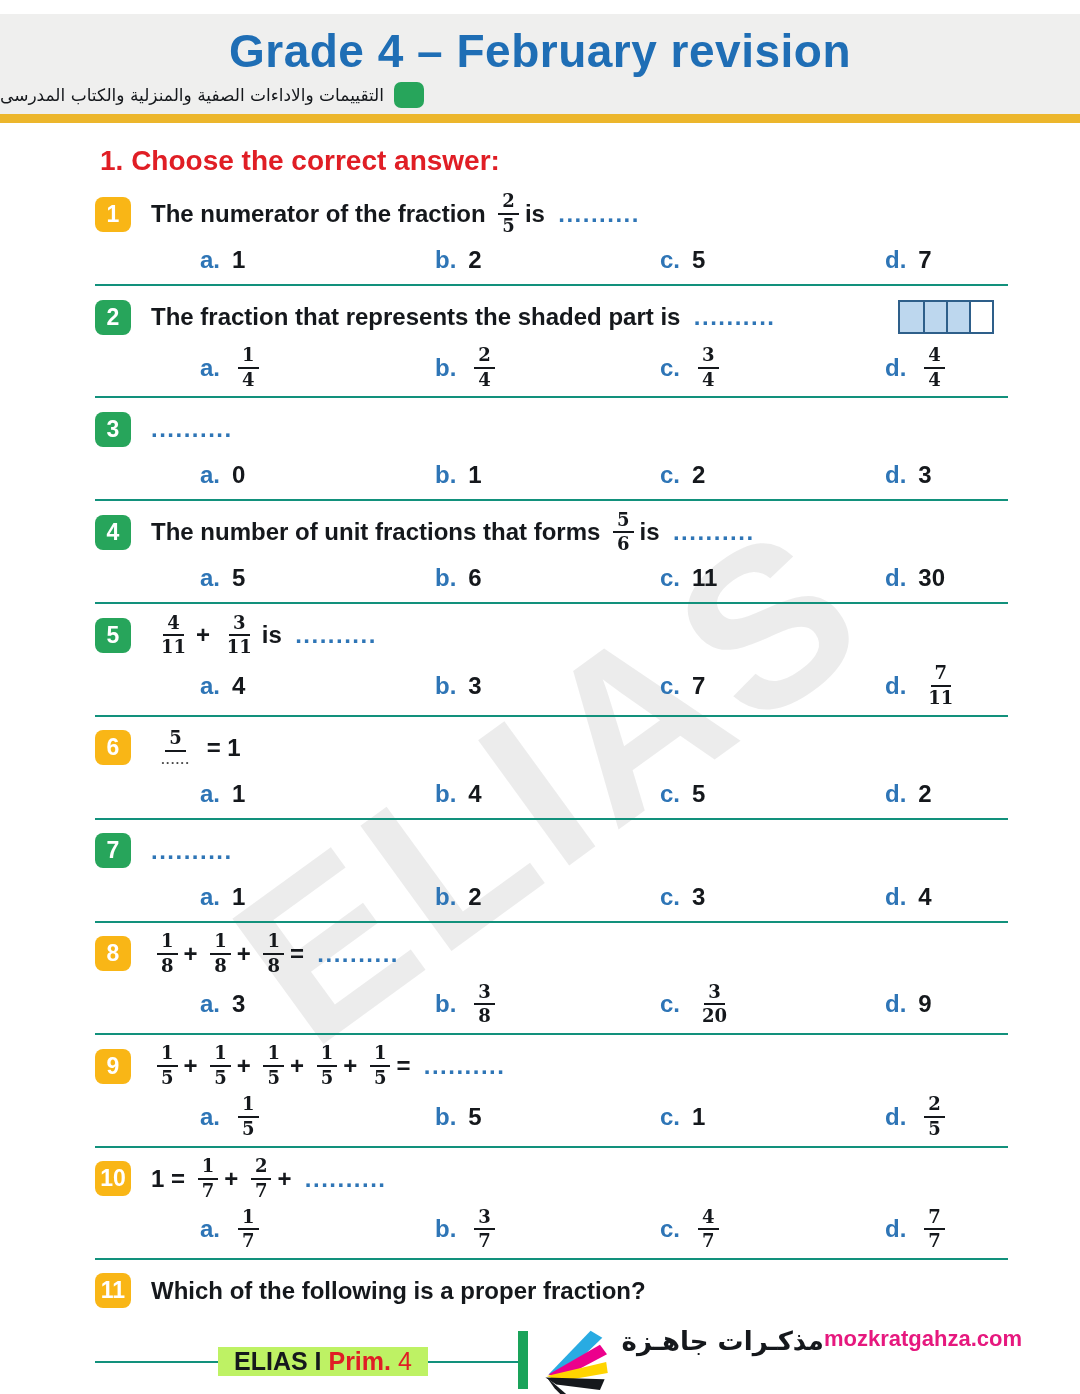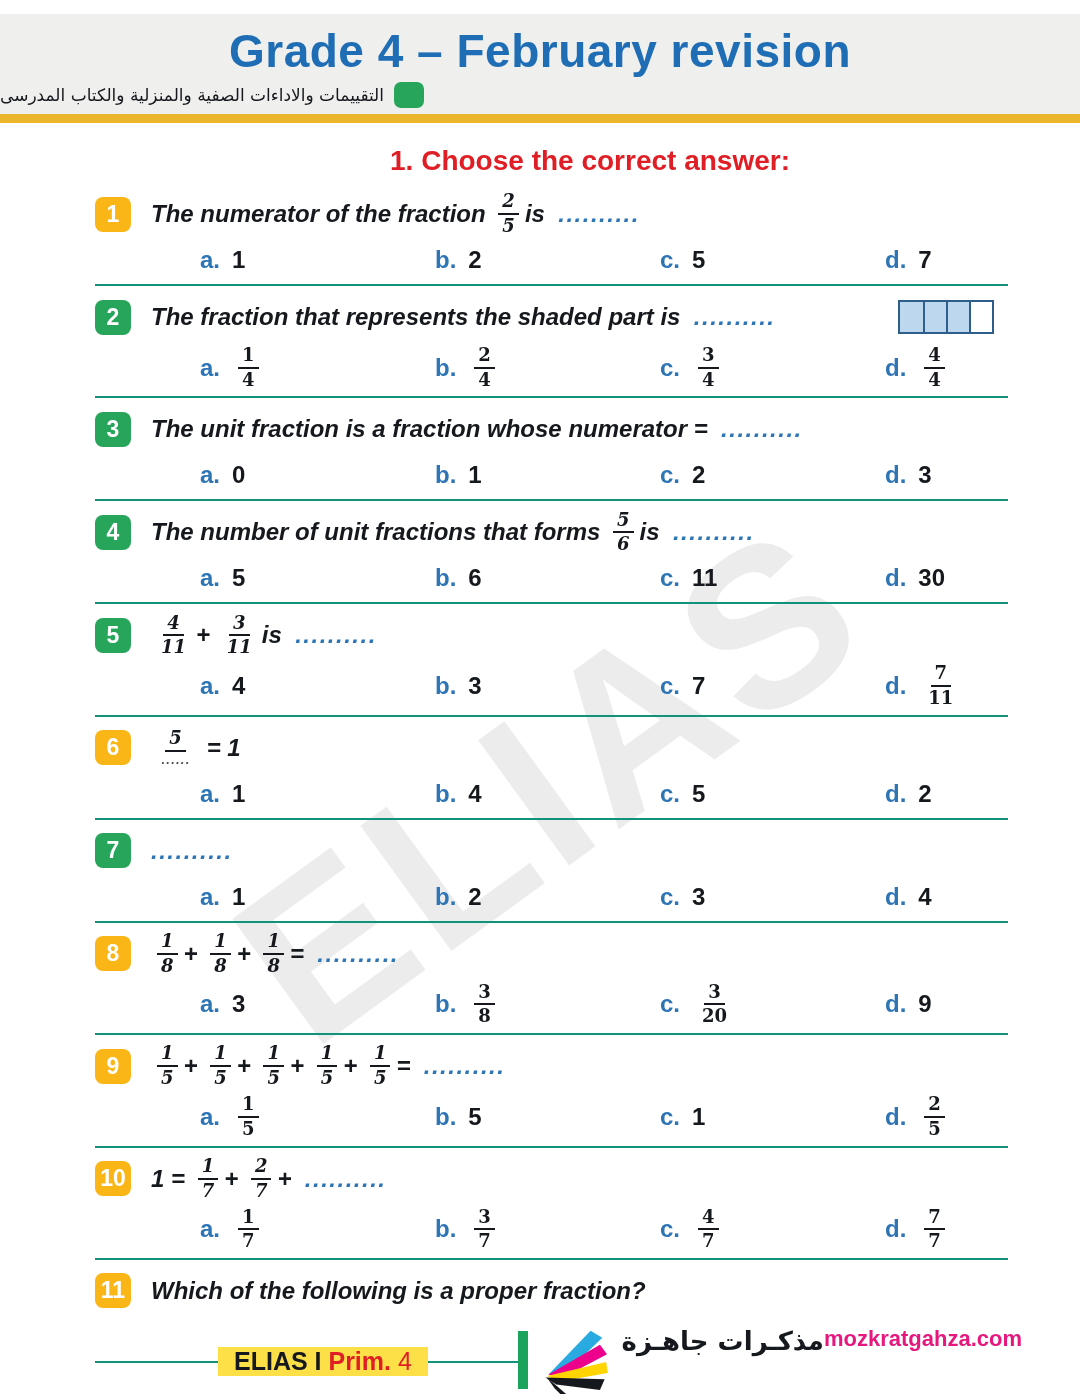--- a/index.html
+++ b/index.html
@@ -16,30 +16,30 @@
   .sw-green { background:var(--badge_green); }
   .sw-yellow { background:var(--badge_yellow); }
   .yellow-bar { height:9px; background:var(--bar_yellow); position:relative; z-index:2; }
 
   
   .watermark { position:absolute; top:640px; left:140px; width:820px; z-index:1;
     transform:rotate(-36deg); transform-origin:center; text-align:center;
     font-size:225px; font-weight:bold; color:rgba(120,120,120,0.14); letter-spacing:8px; }
 
   
-  .main { position:relative; z-index:2;text-align:center; }
+  .main { position:relative; z-index:2; }
   .section-heading { color:var(--heading_red); font-size:28px; font-weight:bold; margin:22px 0 6px 100px; }
   .questions { padding:0 72px 0 95px; }
   .question { border-bottom:2px solid var(--divider_teal); padding:7px 0 4px; }
   .q-row { display:flex; align-items:center; gap:20px; min-height:48px; }
   .badge { min-width:36px; height:35px; padding:0 5px; border-radius:8px; color:#fff;
     font-weight:bold; font-size:23px; display:flex; align-items:center; justify-content:center; }
   .badge-yellow { background:var(--badge_yellow); }
   .badge-green { background:var(--badge_green); }
-  .q-body { display:flex; align-items:center; flex:1; font-size:24px; font-weight:bold; color:#15181c;font-style:italic; }
+  .q-body { display:flex; align-items:center; flex:1; font-size:24px; font-weight:bold; color:#15181c; }
   .qtext { white-space:pre-wrap; }
   .dots { color:var(--letter_blue); letter-spacing:1.5px; white-space:pre; }
   .q-fig { margin-left:auto; margin-right:14px; }
 
   .frac { display:inline-flex; flex-direction:column; align-items:center; vertical-align:middle;
     font-family:"DejaVu Serif", serif; font-weight:bold; font-size:18px; line-height:1.15; margin:0 6px; }
   .frac .num { padding:0 4px 1px; border-bottom:2px solid #15181c; }
   .frac .den { padding:1px 4px 0; }
   .frac .den.den-dots { font-size:11px; letter-spacing:1px; color:#444; padding-top:3px; }
   .mixed-whole { font-family:"DejaVu Serif", serif; font-weight:bold; font-size:24px; margin-right:2px; }
@@ -49,21 +49,21 @@
   .letter { color:var(--letter_blue); }
 
   .shaded-bar { display:flex; border:2px solid var(--fig_border); background:#fff; }
   .shaded-bar .cell { width:23px; height:30px; border-left:2px solid var(--fig_border); }
   .shaded-bar .cell:first-child { border-left:none; }
   .shaded-bar .cell.shaded { background:var(--fig_fill); }
 
   
   .footer { position:absolute; left:0; right:0; bottom:0; height:90px; z-index:3; background:#fff; }
   .footer-line { position:absolute; top:43px; left:95px; right:66px; height:2px; background:var(--divider_teal); }
-  .footer-left { position:absolute; top:29px; left:218px; background:#fde047; padding:0 16px; font-size:25px; font-weight:bold; color:#15181c; white-space:nowrap; }
+  .footer-left { position:absolute; top:29px; left:218px; background:#bef264; padding:0 16px; font-size:25px; font-weight:bold; color:#15181c; white-space:nowrap; }
   .footer-left .prim { color:var(--heading_red); }
   .footer-left .grade { color:var(--heading_red); font-weight:normal; }
   .page-box { position:absolute; top:13px; left:518px; width:48px; height:58px; background:var(--page_green);
     color:#fff; font-size:27px; font-weight:bold; display:flex; align-items:center; justify-content:center; }
   .brand { position:absolute; top:8px; right:58px; display:flex; align-items:flex-start; gap:8px; background:#fff; padding-left:8px; }
   .brand-logo { width:78px; height:86px; flex:none; }
   .brand-text { display:flex; flex-direction:row; align-items:flex-start; }
   .brand-ar { font-family:"DejaVu Sans", sans-serif; font-size:26px; font-weight:bold; color:#15181c; line-height:1.2; }
   .brand-url { font-size:22px; font-weight:bold; color:var(--site_pink); line-height:1.2;text-align:right; }
 </style>
@@ -162,21 +162,20 @@
                 <span class="num">4</span>
                 <span class="den">4</span>
               </span>
             </div>
           </div>
         </div>
         <div class="question">
           <div class="q-row">
             <span class="badge badge-green">3</span>
             <div class="q-body">
-              <span class="qtext">The unit fraction is a fraction whose numerator =  </span>
               <span class="dots">..........</span>
             </div>
           </div>
           <div class="options">
             <div class="option">
               <span class="letter">a.</span>
               <span class="opt-value">0</span>
             </div>
             <div class="option">
               <span class="letter">b.</span>

